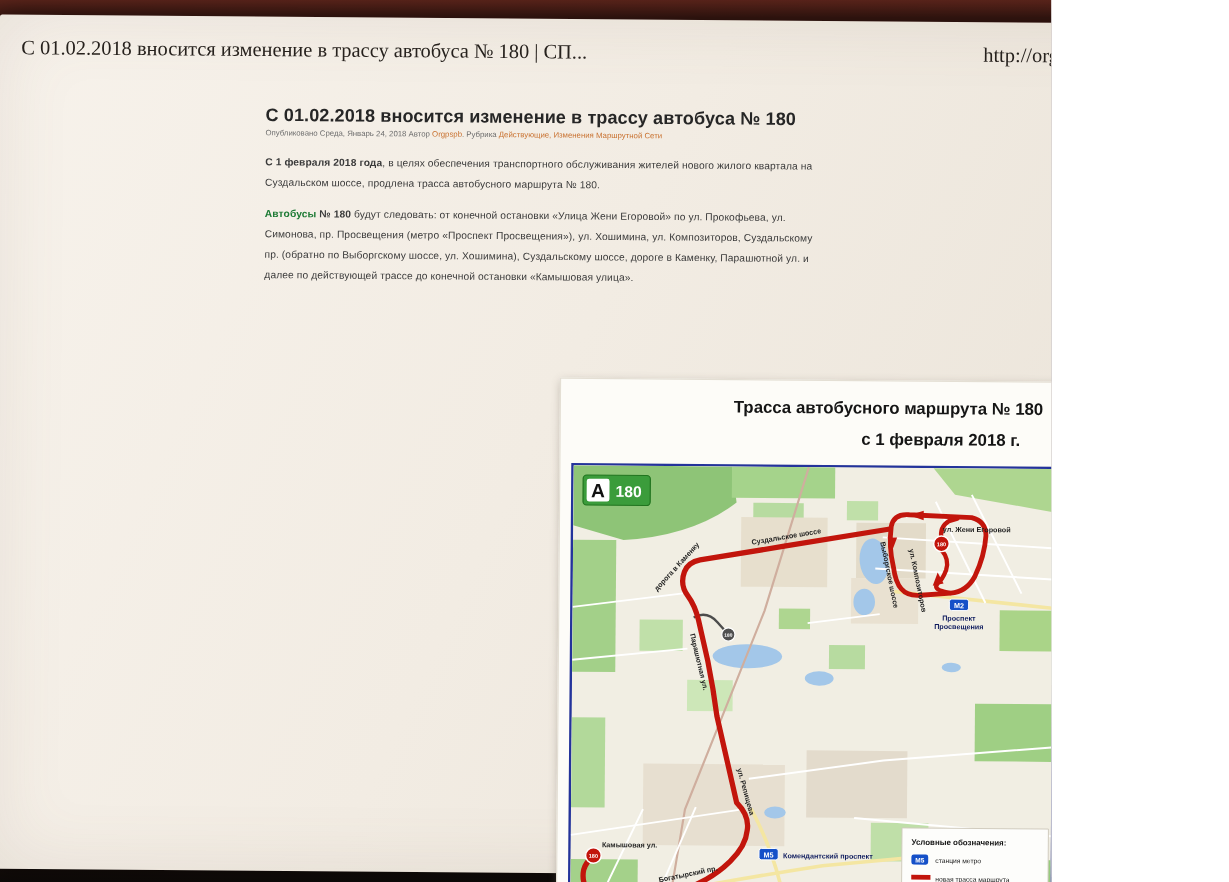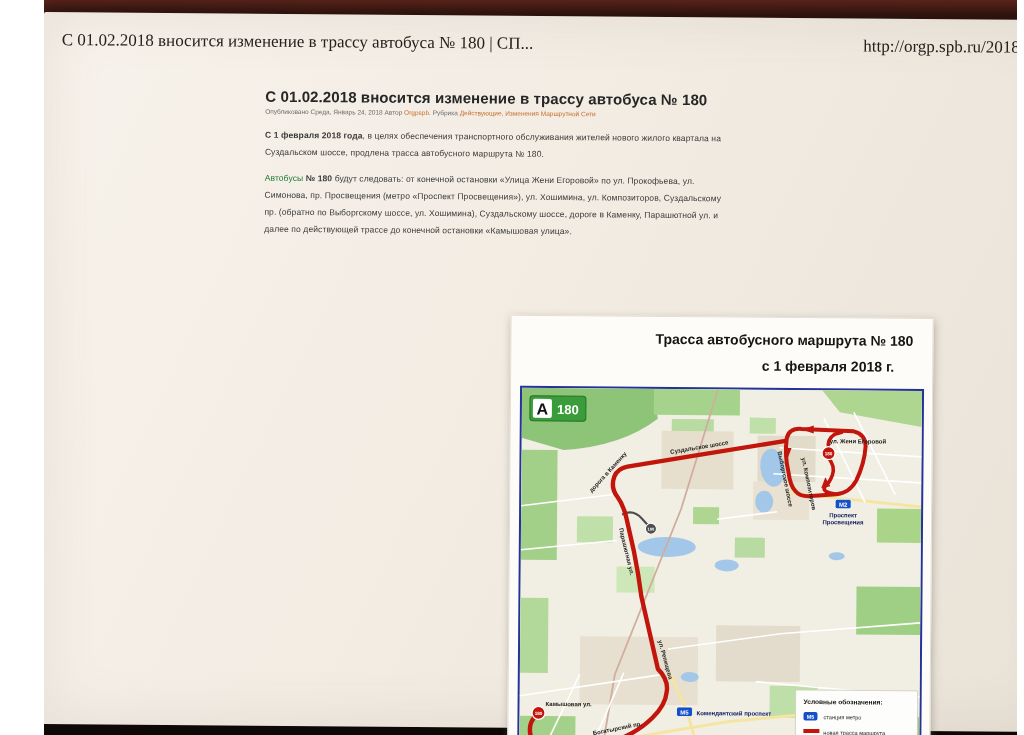--- a/index.html
+++ b/index.html
@@ -1,33 +1,33 @@
 <!DOCTYPE html>
 <html><head>
 <meta charset="utf-8">
 <style>
   html,body{margin:0;padding:0;}
-  .photo{position:relative;width:973px;height:735px;overflow:hidden;
+  .photo{position:relative;width:876px;height:735px;overflow:hidden;
     background:linear-gradient(180deg,#5a241b 0%,#3a1812 2%,#2a1511 50%,#1a100c 97%,#0e0a08 100%);
-    font-family:"Liberation Sans",sans-serif;margin-left:44px;}
+    font-family:"Liberation Sans",sans-serif;}
   .sheet-under{position:absolute;left:0;top:15px;width:16px;height:80px;background:#e8e1d7;transform:rotate(2deg);}
   .paper{position:absolute;left:0;top:12px;width:1024px;height:712px;
     background:linear-gradient(115deg,#f7f2eb 0%,#f2ecE3 45%,#e9e2d7 100%);
     transform:rotate(0.45deg);transform-origin:0 0;border-radius:2px;
     box-shadow:0 0 22px rgba(0,0,0,.55), inset 0 0 60px rgba(120,100,80,.12);}
   .print-header{position:absolute;left:18px;right:12px;top:18px;display:flex;justify-content:space-between;
     font-family:"Liberation Serif",serif;font-size:17px;color:#26211d;}
   .content{position:absolute;left:222px;top:74px;width:470px;color:#333;}
   .article-title{margin:0;font-size:15px;font-weight:700;color:#262626;letter-spacing:.1px;}
   .meta{margin-top:3px;font-size:6.5px;color:#6d6d6d;}
   .meta .lnk{color:#c8702e;}
   .para{margin:0;font-size:8.5px;line-height:17px;color:#3a3a3a;letter-spacing:.1px;}
   .p1{margin-top:12px;}
   .p2{margin-top:9px;}
-  .green-b{color:#1c7a34;font-weight:400;text-align:right;}
+  .green-b{color:#1c7a34;font-weight:700;text-align:right;}
   .flyer{position:absolute;left:247px;top:225px;width:421px;height:473px;background:#fdfcf8;
     border:1px solid #e4dfd4;box-shadow:1px 3px 8px rgba(110,100,88,.45);}
   .logo{position:absolute;left:12px;top:8px;width:122px;height:54px;}
   .flyer-title{position:absolute;right:10px;top:14px;width:276px;color:#151515;}
   .ft1{font-size:14px;font-weight:700;text-align:center;}
   .ft2{font-size:14px;font-weight:700;text-align:right;padding-right:28px;margin-top:10px;}
   .map{position:absolute;left:9px;top:70px;width:400px;height:392px;border:2px solid #23339b;background:#f1eee3;}
   .map svg{display:block;}
   svg text{font-family:"Liberation Sans",sans-serif;}
 </style>

